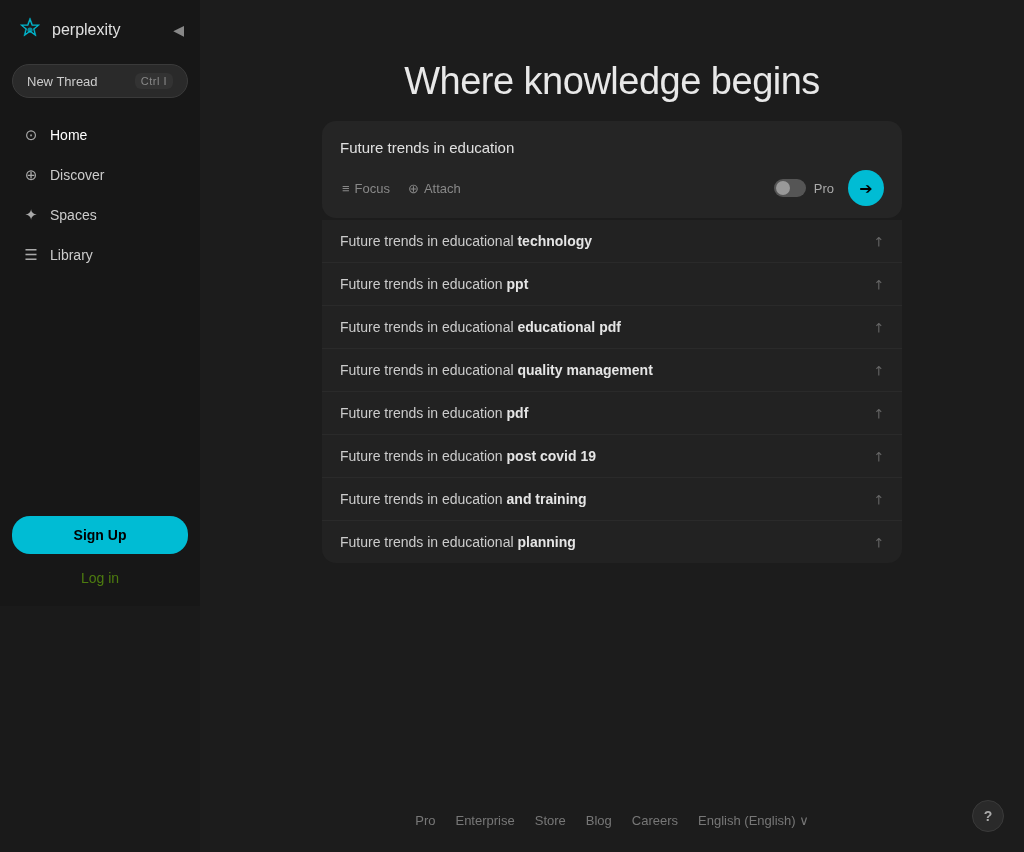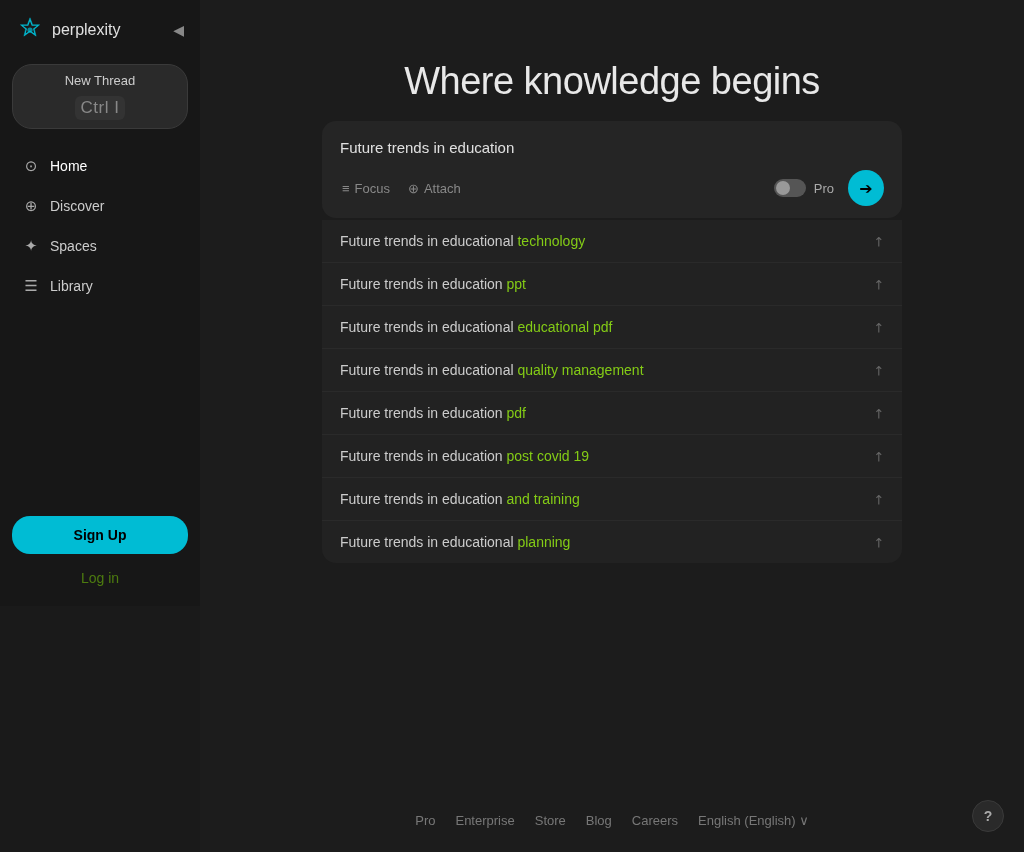--- a/index.html
+++ b/index.html
@@ -61,28 +61,27 @@
       border: 1px solid #3a3a3a;
       color: #ccc;
       border-radius: 20px;
       padding: 8px 14px;
       font-size: 13px;
       cursor: pointer;
       display: flex;
       align-items: center;
       justify-content: space-between;
       gap: 8px;
-      flex-direction: column;
     }
 
     .new-thread-shortcut {
       background-color: #333;
       border-radius: 6px;
       padding: 2px 6px;
-      font-size: 17px;
+      font-size: 11px;
       color: #888;
       letter-spacing: 0.5px;
     }
 
     .nav-section {
       margin-top: 8px;
       flex: 1;
     }
 
     .nav-item {
@@ -270,22 +269,22 @@
       font-size: 14px;
       color: #ccc;
       border-bottom: 1px solid #2a2a2a;
     }
 
     .suggestion-item:last-child {
       border-bottom: none;
     }
 
     .suggestion-text span.bold {
-      font-weight: 400;
-      color: #84cc16;
+      font-weight: 700;
+      color: #e5e5e5;
     }
 
     .suggestion-arrow {
       color: #666;
       font-size: 13px;
       transform: rotate(-45deg);
       display: inline-block;
     }
 
     

